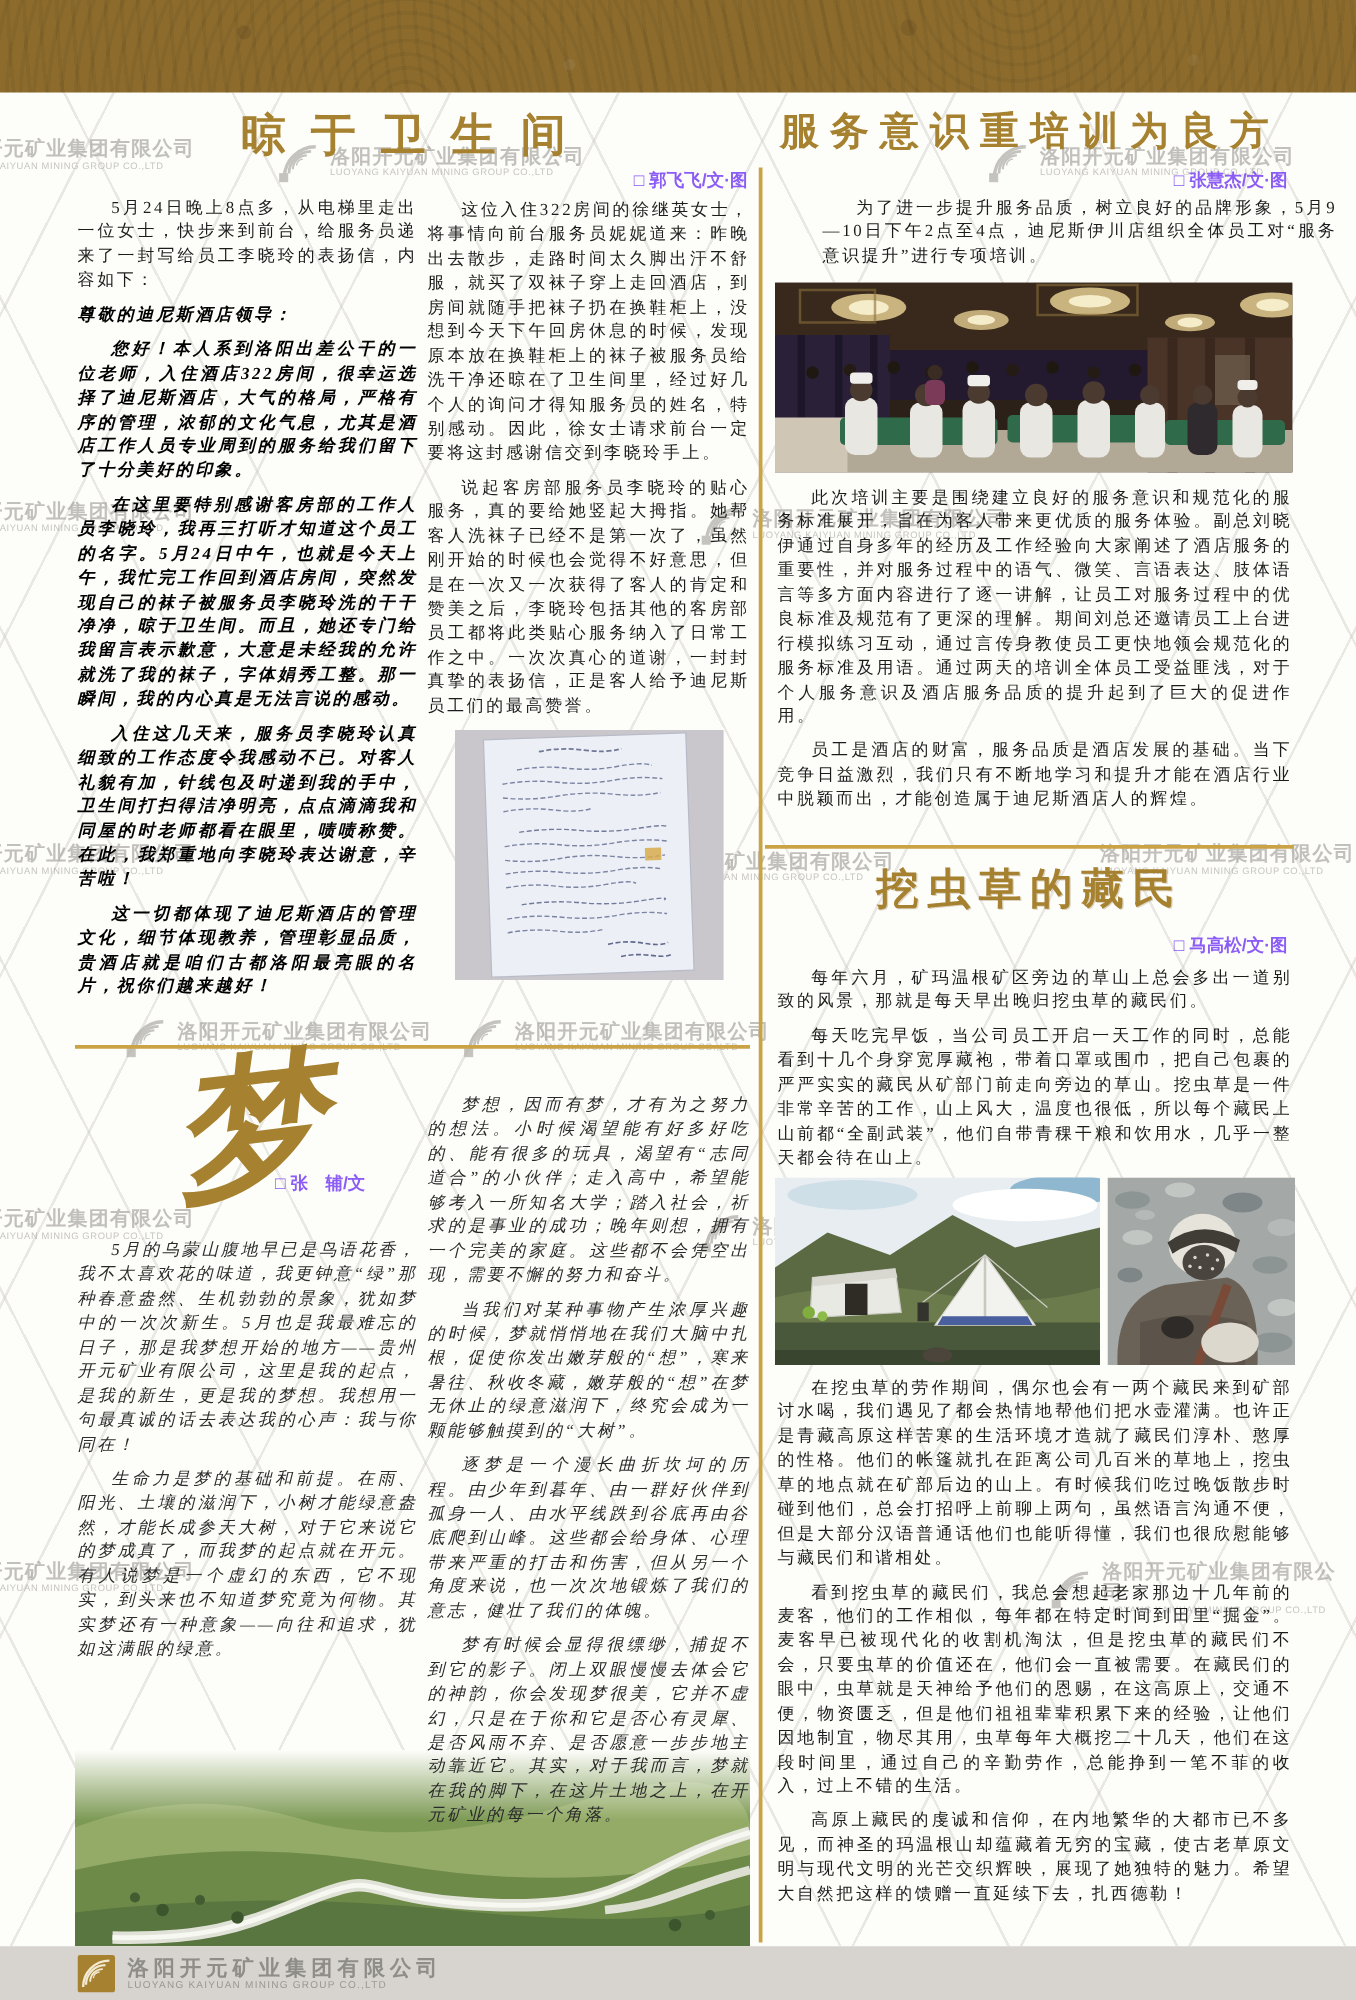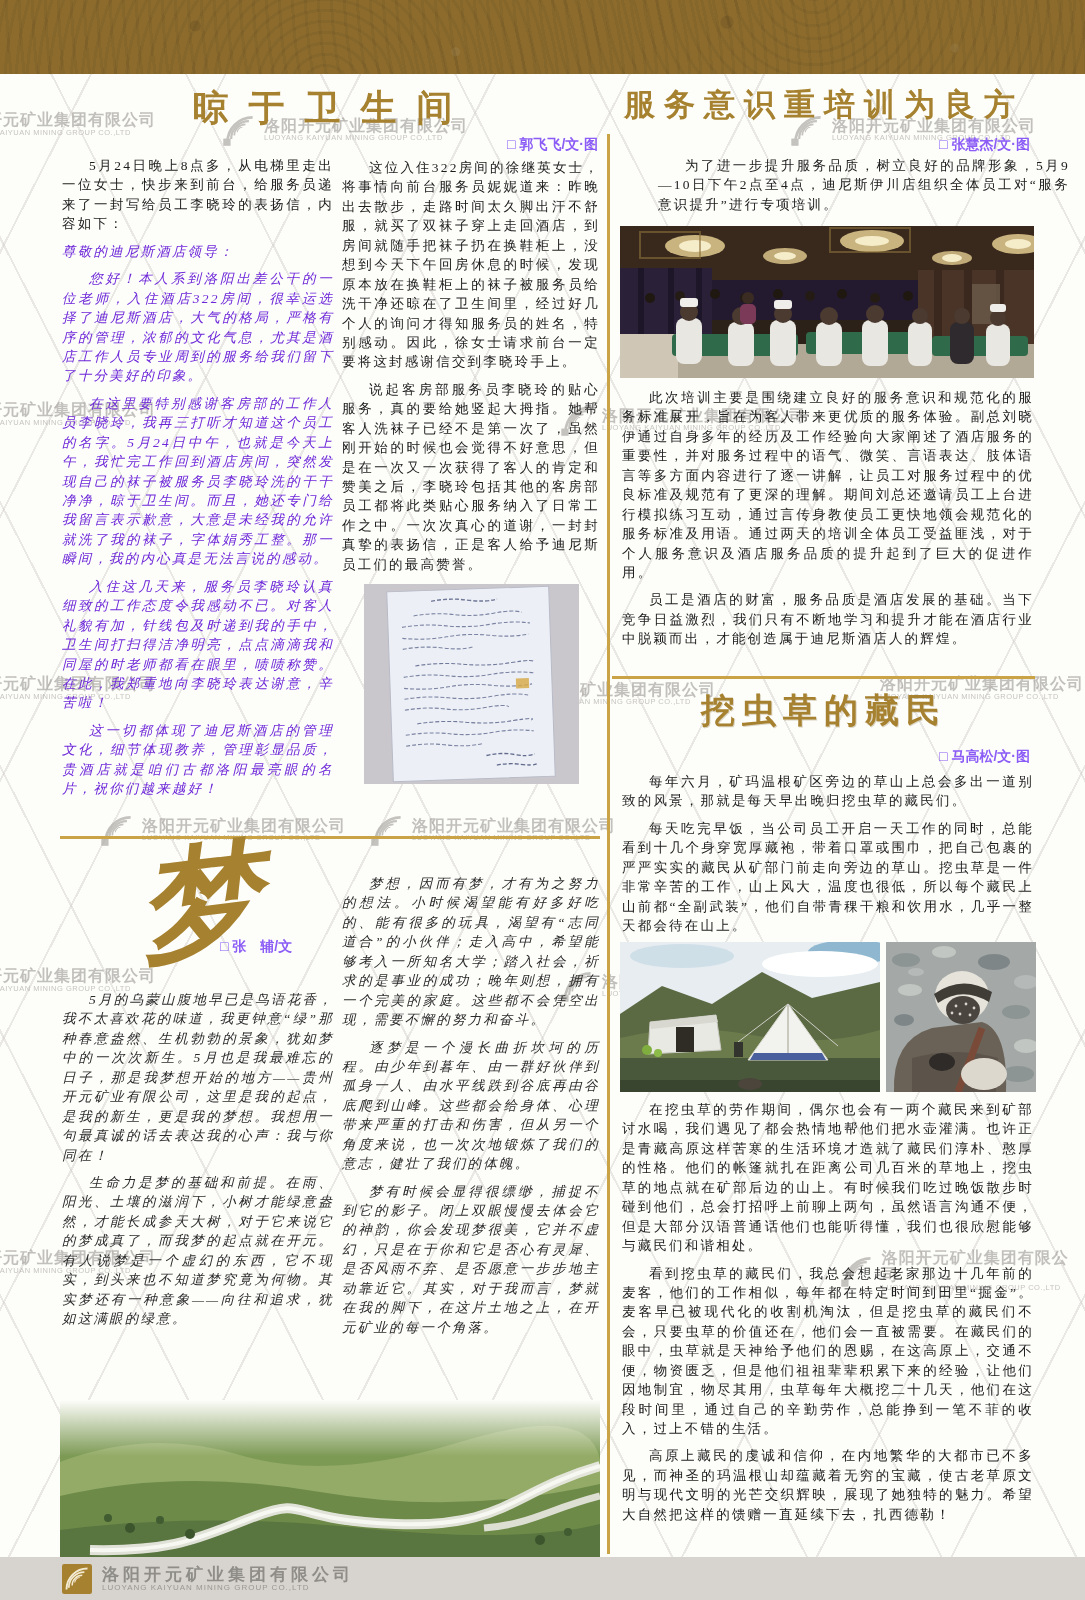--- a/index.html
+++ b/index.html
@@ -43,21 +43,21 @@
   .t1 { left:60px; top:84px; width:545px; font-size:36px; letter-spacing:20px; }
   .t2 { left:613px; top:84px; width:422px; font-size:31px; letter-spacing:9px; }
   .t4 { left:613px; top:688px; width:422px; font-size:34px; letter-spacing:7px;
         text-shadow:1px 1px 0 rgba(120,90,30,.25); }
   .byline { position:absolute; z-index:2; font-size:14px; font-weight:bold; color:#8b5cf6; text-align:right;
             font-family:"Liberation Sans",sans-serif; }
   
   .col { position:absolute; z-index:2; }
   .col p { font-size:13.5px; line-height:1.44; letter-spacing:2.2px; text-align:justify;
            text-indent:2em; margin-bottom:8px; }
-  .kai p, p.kai { font-style:italic; color:#6d28d9; }
+  .kai p, p.kai { font-style:italic; color:#000000;font-weight:bold; }
   .hand p { font-style:italic; color:#2b2b2b; font-weight:500; }
   p.no-indent { text-indent:0; }
   
   .dream-glyph { position:absolute; left:138px; top:842px; z-index:2; font-size:122px; line-height:1;
                  color:#a6812f; font-style:italic; font-weight:bold; transform:rotate(-7deg); }
   
   .photo { position:absolute; z-index:1; }
   .photo svg { display:block; }
   .letter-wrap { margin:10px auto 0; width:215px; }
   
@@ -243,20 +243,21 @@
 
   <div class="dream-glyph">梦</div>
   <div class="byline" style="left:220px; top:938px; width:180px; text-align:left;">□ 张　辅/文</div>
 
   <div class="col hand" style="left:62px; top:990px; width:272px;">
     <p>5月的乌蒙山腹地早已是鸟语花香，我不太喜欢花的味道，我更钟意“绿”那种春意盎然、生机勃勃的景象，犹如梦中的一次次新生。5月也是我最难忘的日子，那是我梦想开始的地方——贵州开元矿业有限公司，这里是我的起点，是我的新生，更是我的梦想。我想用一句最真诚的话去表达我的心声：我与你同在！</p>
     <p>生命力是梦的基础和前提。在雨、阳光、土壤的滋润下，小树才能绿意盎然，才能长成参天大树，对于它来说它的梦成真了，而我梦的起点就在开元。有人说梦是一个虚幻的东西，它不现实，到头来也不知道梦究竟为何物。其实梦还有一种意象——向往和追求，犹如这满眼的绿意。</p>
   </div>
   <div class="col hand" style="left:342px; top:874px; width:258px;">
     <p>梦想，因而有梦，才有为之努力的想法。小时候渴望能有好多好吃的、能有很多的玩具，渴望有“志同道合”的小伙伴；走入高中，希望能够考入一所知名大学；踏入社会，祈求的是事业的成功；晚年则想，拥有一个完美的家庭。这些都不会凭空出现，需要不懈的努力和奋斗。</p>
+    <p>当我们对某种事物产生浓厚兴趣的时候，梦就悄悄地在我们大脑中扎根，促使你发出嫩芽般的“想”，寒来暑往、秋收冬藏，嫩芽般的“想”在梦无休止的绿意滋润下，终究会成为一颗能够触摸到的“大树”。</p>
     <p>逐梦是一个漫长曲折坎坷的历程。由少年到暮年、由一群好伙伴到孤身一人、由水平线跌到谷底再由谷底爬到山峰。这些都会给身体、心理带来严重的打击和伤害，但从另一个角度来说，也一次次地锻炼了我们的意志，健壮了我们的体魄。</p>
     <p>梦有时候会显得很缥缈，捕捉不到它的影子。闭上双眼慢慢去体会它的神韵，你会发现梦很美，它并不虚幻，只是在于你和它是否心有灵犀、是否风雨不弃、是否愿意一步步地主动靠近它。其实，对于我而言，梦就在我的脚下，在这片土地之上，在开元矿业的每一个角落。</p>
   </div>
 
   <div class="photo" style="left:60px; top:1400px;">
     <svg viewBox="0 0 540 157" width="540" height="157">
       <defs>
         <linearGradient id="fadeTop" x1="0" y1="0" x2="0" y2="1">
           <stop offset="0" stop-color="#fdfdfa" stop-opacity="1"></stop>
           <stop offset="1" stop-color="#fdfdfa" stop-opacity="0"></stop>

